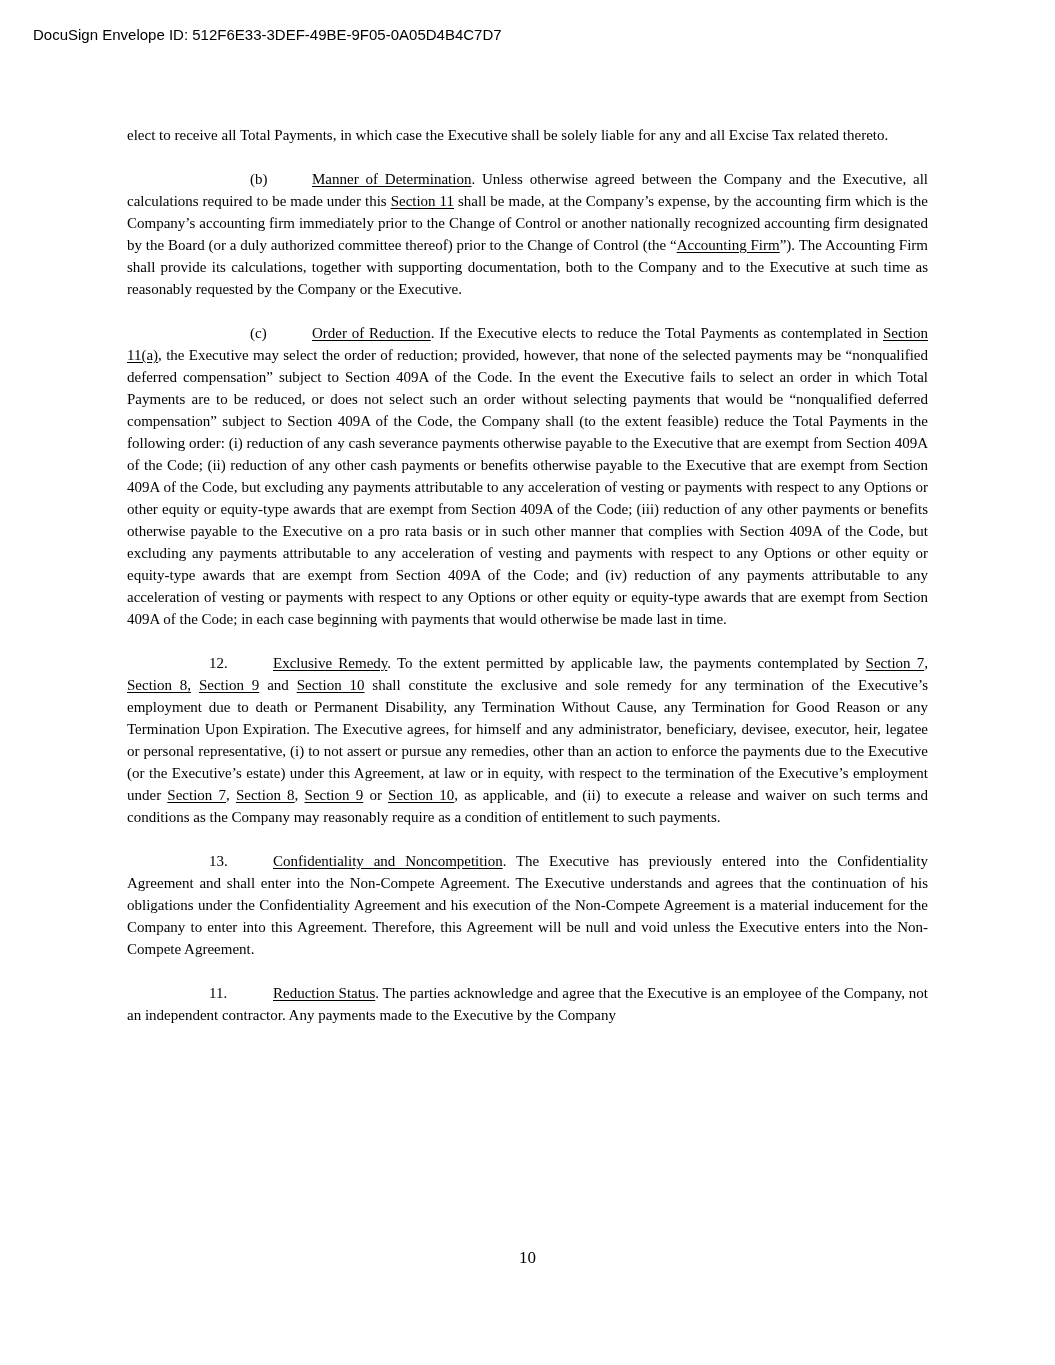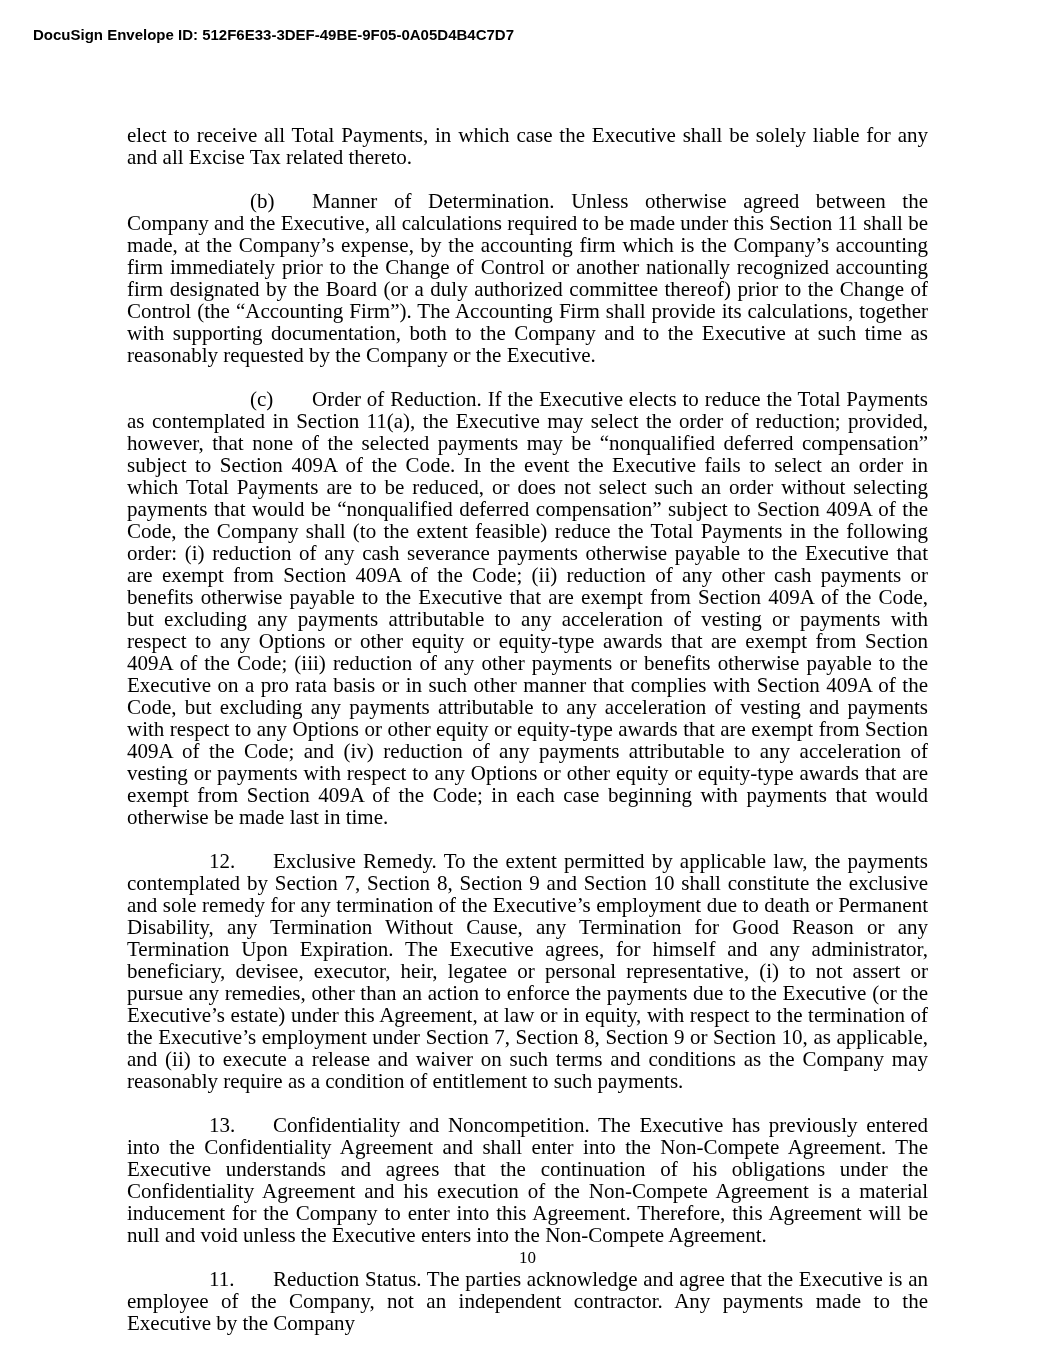--- a/index.html
+++ b/index.html
@@ -16,39 +16,38 @@
     background: #ffffff;
     overflow: hidden;
   }
   .ds-header {
     position: absolute;
     left: 33px; top: 26px;
     font-family: "Liberation Sans", "DejaVu Sans", sans-serif;
     font-size: 15px;
     color: #000;
     white-space: nowrap;
-    font-weight: bold;
   }
   .doc-body {
     position: absolute;
     left: 127px; top: 124px;
     width: 801px;
-    font-size: 21px;
+    font-size: 15px;
     line-height: 22px;
     text-align: justify;
   }
   p.para { margin: 0 0 22px 0; }
   p.para:last-child { margin-bottom: 0; }
   .fl-ind { display: inline-block; }
   .lbl { display: inline-block; }
   .p-sub .fl-ind { width: 123px; }
   .p-sub .lbl { width: 62px; }
   .p-sec .fl-ind { width: 61px; }
   .p-sec .lbl { width: 64px; margin-left: 21px; }
-  .u { text-underline-offset: 2px; }
+  .u { text-decoration: underline; text-underline-offset: 2px; }
   .footer-pagenum {
     position: absolute;
     left: 0; top: 1248px;
     width: 1055px;
     text-align: center;
     font-size: 17px;
   }
 </style>
 </head>
 <body>

